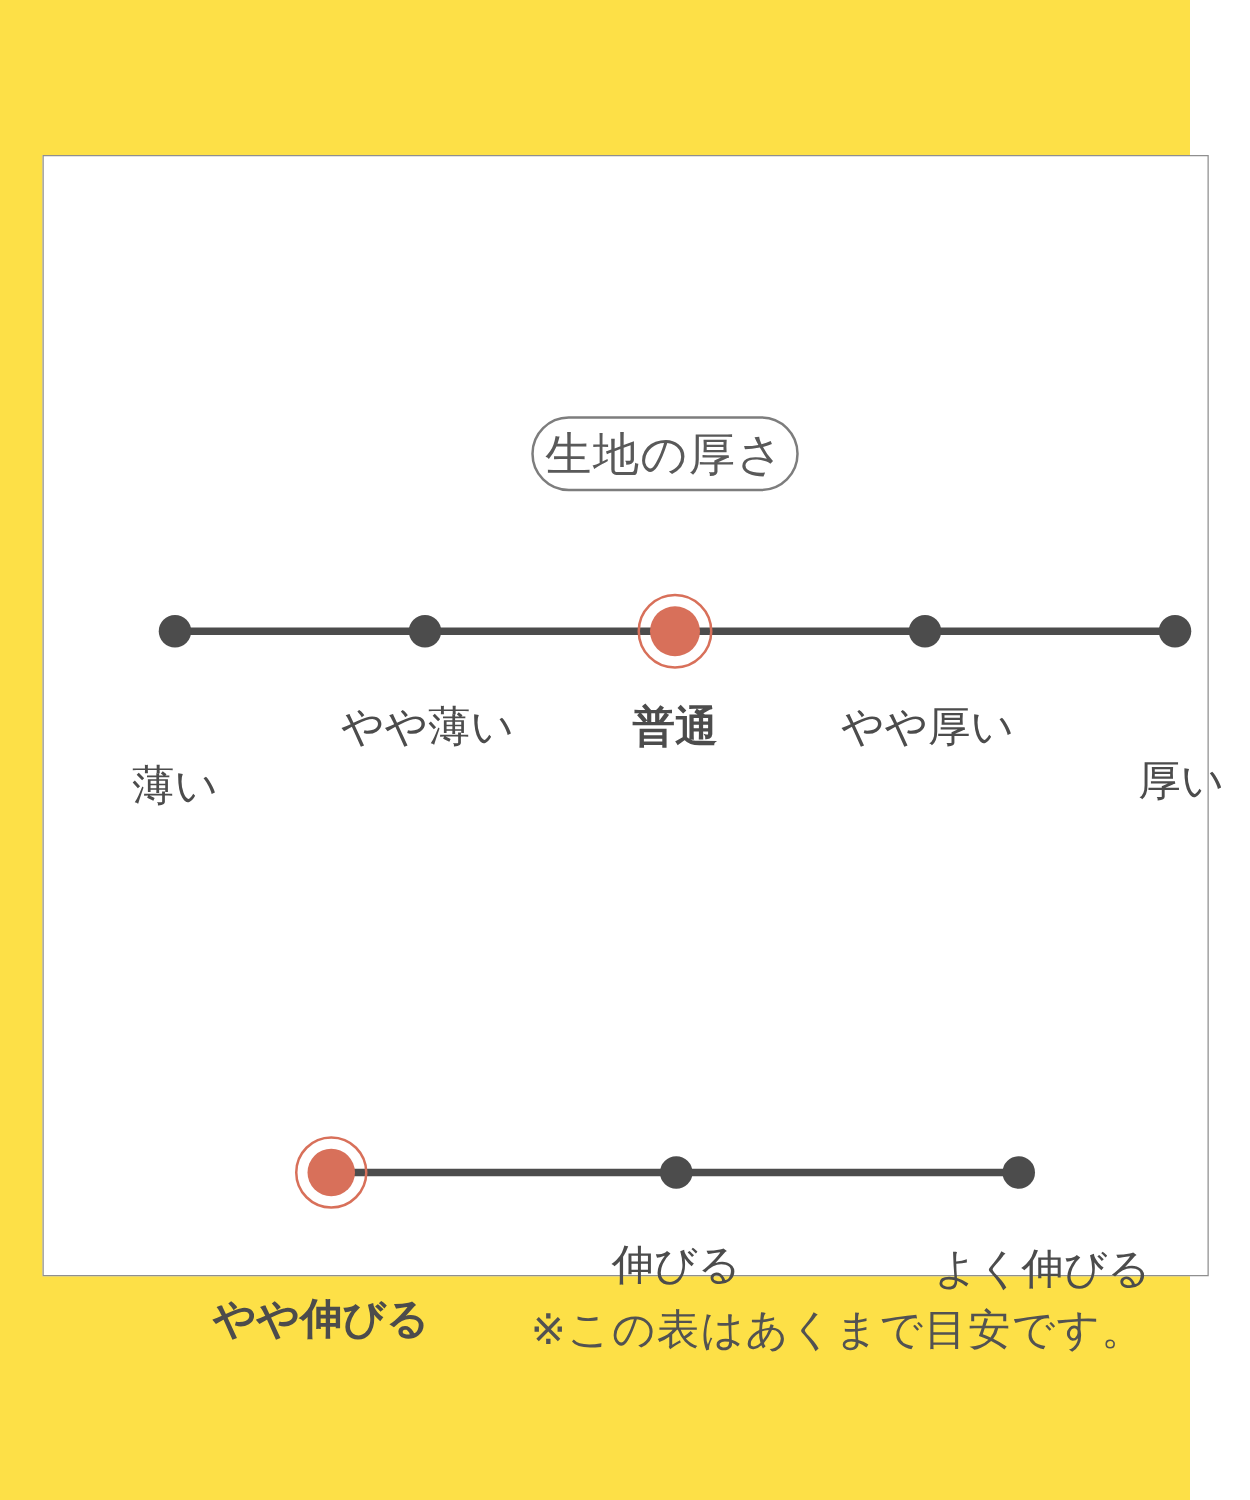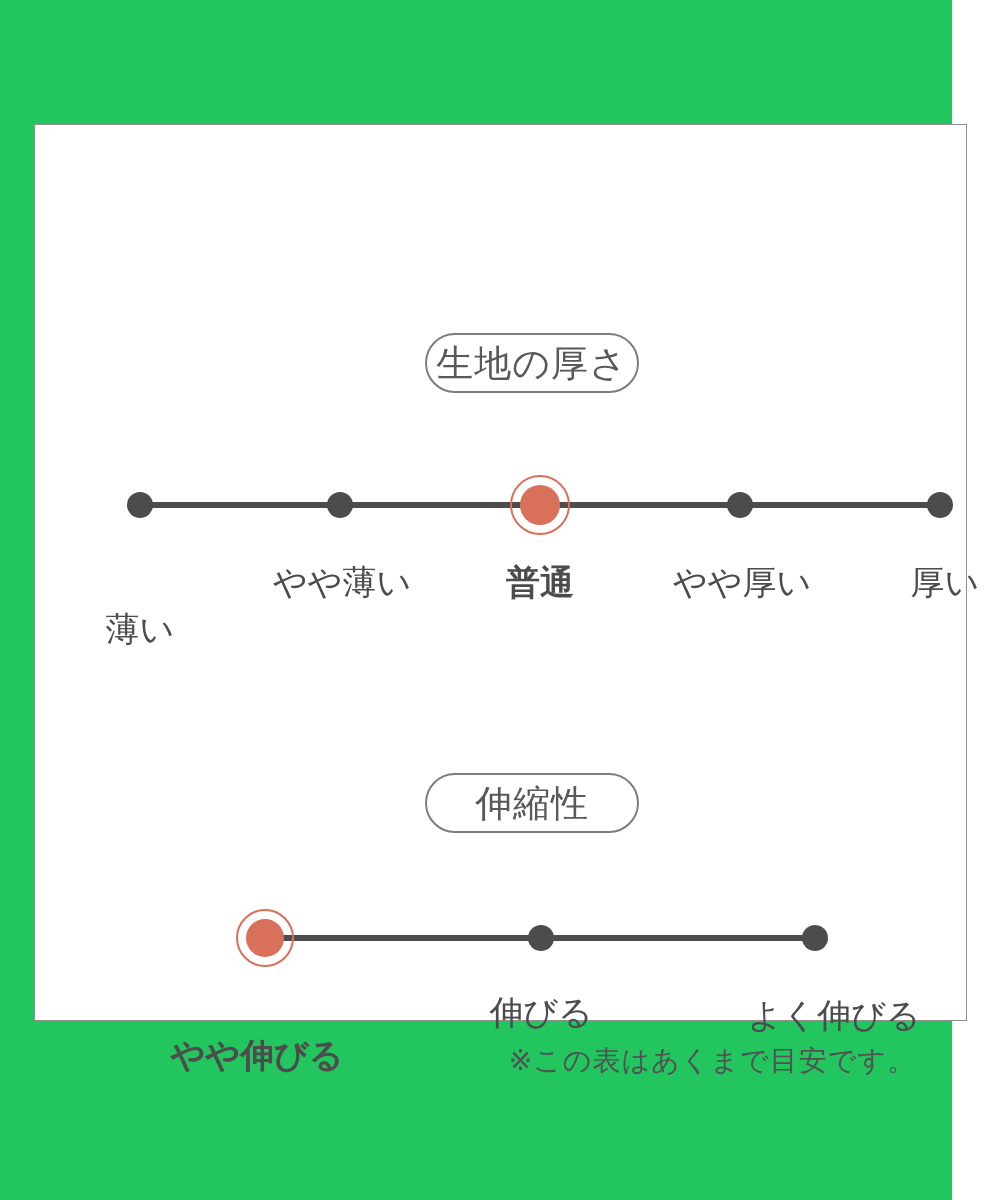--- a/index.html
+++ b/index.html
@@ -11,21 +11,21 @@
   }
   *{margin:0;padding:0;box-sizing:border-box;}
   html,body{background:#ffffff;}
   body{
     width:1000px;height:1200px;
     font-family:"Liberation Sans","DejaVu Sans",sans-serif;
     color:var(--ink);
     position:relative;
     overflow:hidden;
   }
-  .canvas{position:absolute;left:0;top:0;width:952px;height:1200px;background:#22c55e;}
+  .canvas{position:absolute;left:0;top:0;width:952px;height:1200px;background:#fde047;}
   .frame{
     position:absolute;left:34px;top:124px;width:933px;height:897px;
     border:1.5px solid var(--frameBorder);
     background:#ffffff;
   }
   
   .pill{
     position:absolute;width:214px;height:60px;
     border:2px solid var(--pillBorder);
     border-radius:31px;
@@ -64,28 +64,28 @@
     position:absolute;font-size:34px;line-height:1;color:var(--ink);
     white-space:nowrap;transform:translateX(-50%);
   }
   .lbl.sel{font-weight:700;}
   .row1{top:440px;}
   .row2{top:873px;}
   .t1-l0{left:105px;margin-top:47px;}
   .t1-l1{left:307px;}
   .t1-l2{left:505px;}
   .t1-l3{left:707px;text-align:center;}
-  .t1-l4{left:910px;}
+  .t1-l4{left:910px;margin-top:43px;}
   .t2-l0{left:222px;margin-top:40px;}
   .t2-l1{left:506px;font-family:Liberation Mono, monospace;}
   .t2-l2{left:799px;}
   
   .note{
     position:absolute;right:36px;top:1044px;
-    font-size:28px;line-height:1.2;color:#525252;
+    font-size:34px;line-height:1.2;color:#525252;
     white-space:nowrap;letter-spacing:1px;
   }
 </style>
 </head>
 <body>
 
 <div class="canvas">
 
   <div class="frame">
 
@@ -100,23 +100,20 @@
     <span class="dot sel t1-d2"></span>
     <span class="dot t1-d3"></span>
     <span class="dot t1-d4"></span>
 
     <span class="lbl row1 t1-l0">薄い</span>
     <span class="lbl row1 t1-l1">やや薄い</span>
     <span class="lbl sel row1 t1-l2">普通</span>
     <span class="lbl row1 t1-l3">やや厚い</span>
     <span class="lbl row1 t1-l4">厚い</span>
 
-    <div class="pill pill-2">
-      <span class="pill-text">伸縮性</span>
-    </div>
 
     <div class="line line-2"></div>
     <span class="ring t2-ring"></span>
     <span class="dot sel t2-d0"></span>
     <span class="dot t2-d1"></span>
     <span class="dot t2-d2"></span>
 
     <span class="lbl sel row2 t2-l0">やや伸びる</span>
     <span class="lbl row2 t2-l1">伸びる</span>
     <span class="lbl row2 t2-l2">よく伸びる</span>

